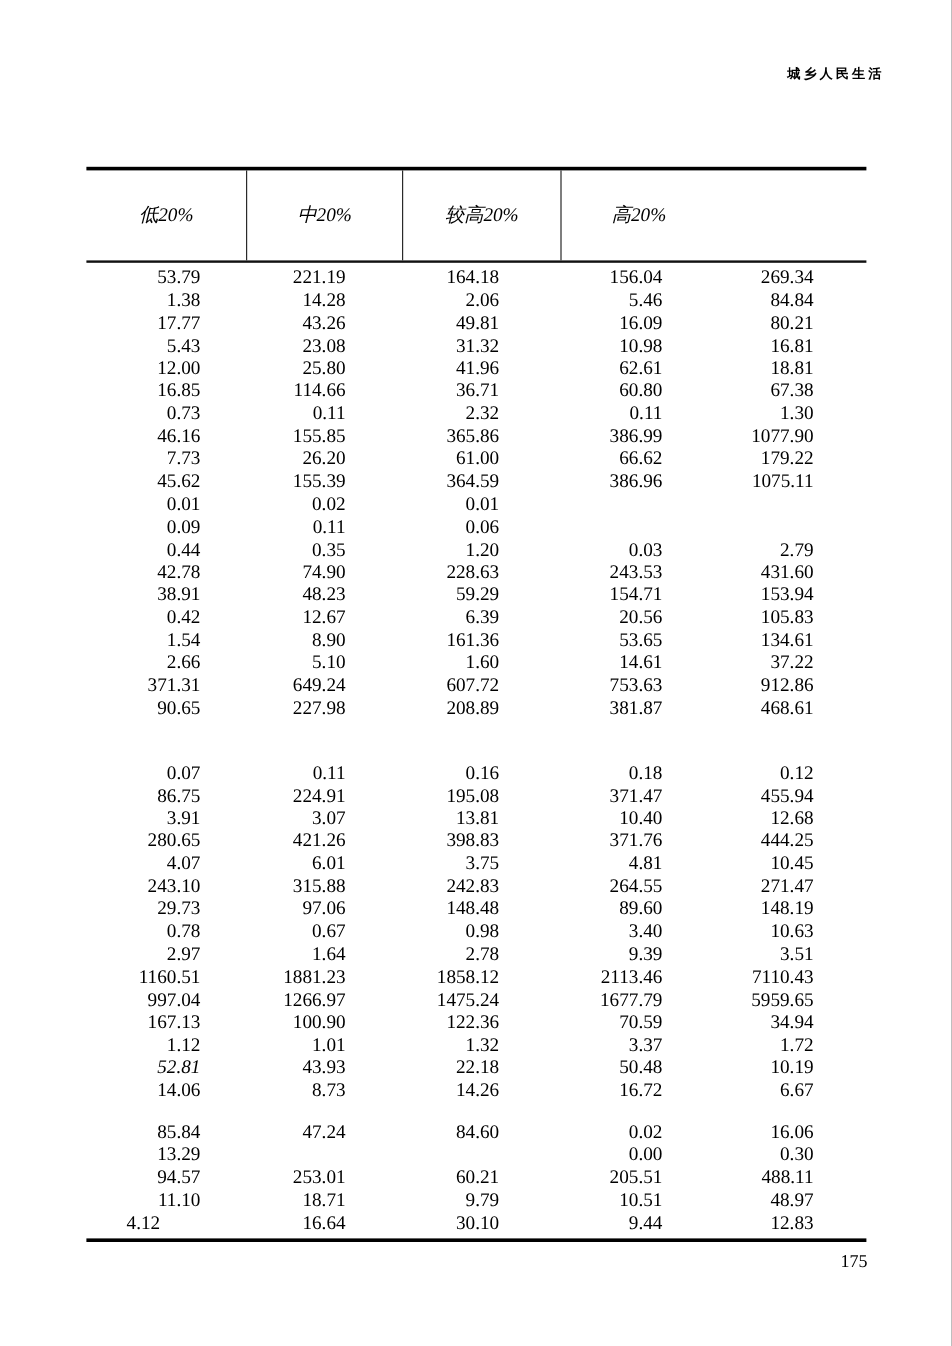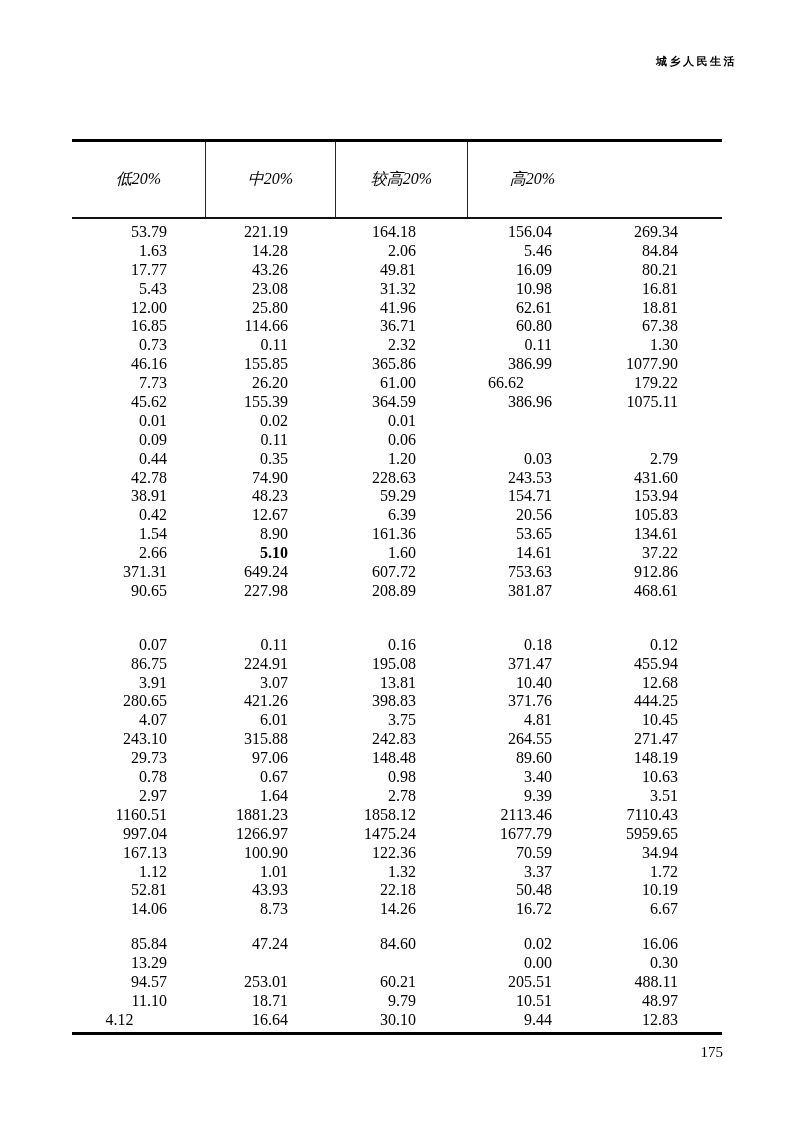--- a/index.html
+++ b/index.html
@@ -89,21 +89,21 @@
     <div class="tbody" id="tbody">
         <div class="section ">
           <div class="row">
             <div class="td" style="width: 133px; padding-right: 38px;">53.79</div>
             <div class="td" style="width: 125px; padding-right: 42px;">221.19</div>
             <div class="td" style="width: 130px; padding-right: 44px;">164.18</div>
             <div class="td" style="width: 132px; padding-right: 40px;">156.04</div>
             <div class="td" style="width: 130px; padding-right: 44px;">269.34</div>
           </div>
           <div class="row">
-            <div class="td" style="width: 133px; padding-right: 38px;">1.63</div>
+            <div class="td" style="width: 133px; padding-right: 38px;">1.38</div>
             <div class="td" style="width: 125px; padding-right: 42px;">14.28</div>
             <div class="td" style="width: 130px; padding-right: 44px;">2.06</div>
             <div class="td" style="width: 132px; padding-right: 40px;">5.46</div>
             <div class="td" style="width: 130px; padding-right: 44px;">84.84</div>
           </div>
           <div class="row">
             <div class="td" style="width: 133px; padding-right: 38px;">17.77</div>
             <div class="td" style="width: 125px; padding-right: 42px;">43.26</div>
             <div class="td" style="width: 130px; padding-right: 44px;">49.81</div>
             <div class="td" style="width: 132px; padding-right: 40px;">16.09</div>
@@ -141,21 +141,21 @@
             <div class="td" style="width: 133px; padding-right: 38px;">46.16</div>
             <div class="td" style="width: 125px; padding-right: 42px;">155.85</div>
             <div class="td" style="width: 130px; padding-right: 44px;">365.86</div>
             <div class="td" style="width: 132px; padding-right: 40px;">386.99</div>
             <div class="td" style="width: 130px; padding-right: 44px;">1077.90</div>
           </div>
           <div class="row">
             <div class="td" style="width: 133px; padding-right: 38px;">7.73</div>
             <div class="td" style="width: 125px; padding-right: 42px;">26.20</div>
             <div class="td" style="width: 130px; padding-right: 44px;">61.00</div>
-            <div class="td" style="width: 132px; padding-right: 40px; text-align: center;">66.62</div>
+            <div class="td" style="width: 132px; padding-right: 40px;">66.62</div>
             <div class="td" style="width: 130px; padding-right: 44px;">179.22</div>
           </div>
           <div class="row">
             <div class="td" style="width: 133px; padding-right: 38px;">45.62</div>
             <div class="td" style="width: 125px; padding-right: 42px;">155.39</div>
             <div class="td" style="width: 130px; padding-right: 44px;">364.59</div>
             <div class="td" style="width: 132px; padding-right: 40px;">386.96</div>
             <div class="td" style="width: 130px; padding-right: 44px;">1075.11</div>
           </div>
           <div class="row">
@@ -202,21 +202,21 @@
           </div>
           <div class="row">
             <div class="td" style="width: 133px; padding-right: 38px;">1.54</div>
             <div class="td" style="width: 125px; padding-right: 42px;">8.90</div>
             <div class="td" style="width: 130px; padding-right: 44px;">161.36</div>
             <div class="td" style="width: 132px; padding-right: 40px;">53.65</div>
             <div class="td" style="width: 130px; padding-right: 44px;">134.61</div>
           </div>
           <div class="row">
             <div class="td" style="width: 133px; padding-right: 38px;">2.66</div>
-            <div class="td" style="width: 125px; padding-right: 42px; font-weight: bold;">5.10</div>
+            <div class="td" style="width: 125px; padding-right: 42px;">5.10</div>
             <div class="td" style="width: 130px; padding-right: 44px;">1.60</div>
             <div class="td" style="width: 132px; padding-right: 40px;">14.61</div>
             <div class="td" style="width: 130px; padding-right: 44px;">37.22</div>
           </div>
           <div class="row">
             <div class="td" style="width: 133px; padding-right: 38px;">371.31</div>
             <div class="td" style="width: 125px; padding-right: 42px;">649.24</div>
             <div class="td" style="width: 130px; padding-right: 44px;">607.72</div>
             <div class="td" style="width: 132px; padding-right: 40px;">753.63</div>
             <div class="td" style="width: 130px; padding-right: 44px;">912.86</div>
@@ -315,21 +315,21 @@
             <div class="td" style="width: 130px; padding-right: 44px;">34.94</div>
           </div>
           <div class="row">
             <div class="td" style="width: 133px; padding-right: 38px;">1.12</div>
             <div class="td" style="width: 125px; padding-right: 42px;">1.01</div>
             <div class="td" style="width: 130px; padding-right: 44px;">1.32</div>
             <div class="td" style="width: 132px; padding-right: 40px;">3.37</div>
             <div class="td" style="width: 130px; padding-right: 44px;">1.72</div>
           </div>
           <div class="row">
-            <div class="td" style="width: 133px; padding-right: 38px;">52.81</div>
+            <div class="td" style="width: 133px; padding-right: 38px; font-style: italic;">52.81</div>
             <div class="td" style="width: 125px; padding-right: 42px;">43.93</div>
             <div class="td" style="width: 130px; padding-right: 44px;">22.18</div>
             <div class="td" style="width: 132px; padding-right: 40px;">50.48</div>
             <div class="td" style="width: 130px; padding-right: 44px;">10.19</div>
           </div>
           <div class="row">
             <div class="td" style="width: 133px; padding-right: 38px;">14.06</div>
             <div class="td" style="width: 125px; padding-right: 42px;">8.73</div>
             <div class="td" style="width: 130px; padding-right: 44px;">14.26</div>
             <div class="td" style="width: 132px; padding-right: 40px;">16.72</div>

